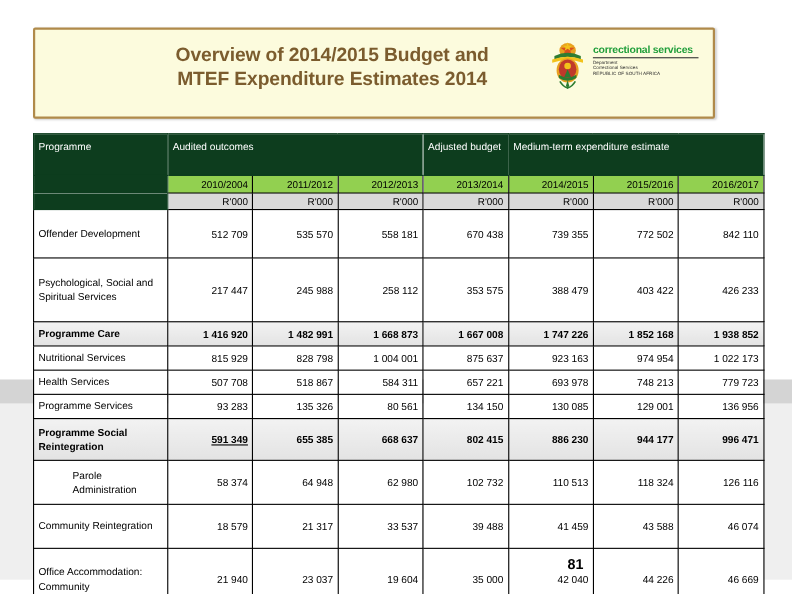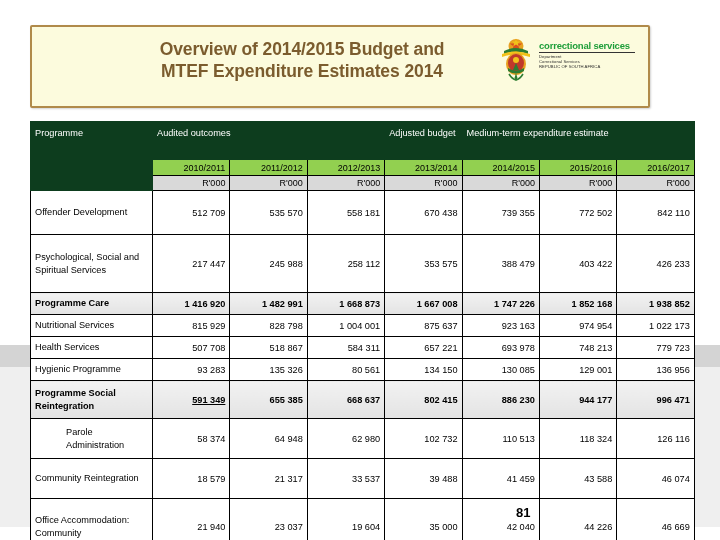--- a/index.html
+++ b/index.html
@@ -210,21 +210,21 @@
     </colgroup>
     <thead>
       <tr class="hdr-band">
         <td class="prog-head">Programme</td>
         <td colspan="3">Audited outcomes</td>
         <td>Adjusted budget</td>
         <td colspan="3">Medium-term expenditure estimate</td>
       </tr>
       <tr class="hdr-years">
         <td class="blank-green"></td>
-        <td>2010/2011</td>
+        <td>2010/2004</td>
         <td>2011/2012</td>
         <td>2012/2013</td>
         <td>2013/2014</td>
         <td>2014/2015</td>
         <td>2015/2016</td>
         <td>2016/2017</td>
       </tr>
       <tr class="hdr-units">
         <td class="blank-green"></td>
         <td>R'000</td>
@@ -281,21 +281,21 @@
           <td class="lbl" style="height: 22px;">Health Services</td>
           <td class="num" style="height: 22px;">507 708</td>
           <td class="num" style="height: 22px;">518 867</td>
           <td class="num" style="height: 22px; padding-left: 37px;">584 311</td>
           <td class="num" style="height: 22px;">657 221</td>
           <td class="num" style="height: 22px;">693 978</td>
           <td class="num" style="height: 22px;">748 213</td>
           <td class="num" style="height: 22px;">779 723</td>
         </tr>
         <tr class="row" style="height: 22px;">
-          <td class="lbl" style="height: 22px;">Hygienic Programme</td>
+          <td class="lbl" style="height: 22px;">Programme Services</td>
           <td class="num" style="height: 22px;">93 283</td>
           <td class="num" style="height: 22px;">135 326</td>
           <td class="num" style="height: 22px;">80 561</td>
           <td class="num" style="height: 22px;">134 150</td>
           <td class="num" style="height: 22px;">130 085</td>
           <td class="num" style="height: 22px;">129 001</td>
           <td class="num" style="height: 22px;">136 956</td>
         </tr>
         <tr class="row total" style="height: 38px;">
           <td class="lbl" style="height: 38px;">Programme Social Reintegration</td>

